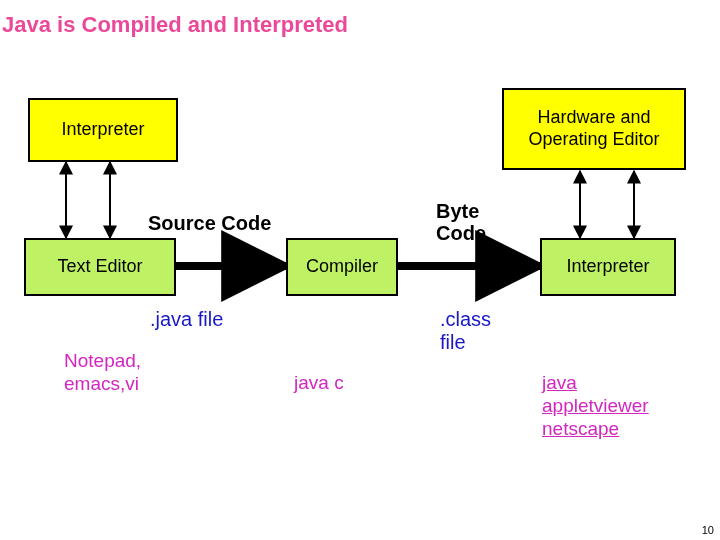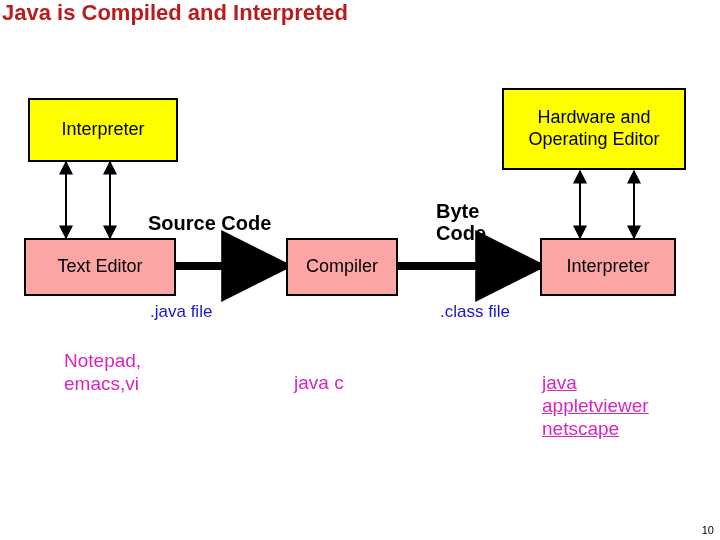--- a/index.html
+++ b/index.html
@@ -8,50 +8,51 @@
     padding: 0;
     width: 720px;
     height: 540px;
     background: #fff;
     font-family: Arial, Helvetica, sans-serif;
     position: relative;
     overflow: hidden;
   }
   .title {
     position: absolute;
-    top: 0;
+    top: 12px;
     left: 2px;
     font-size: 22px;
     font-weight: bold;
-    color: #b91c1c;
+    color: #ec4899;
   }
   .box {
     position: absolute;
     border: 2px solid #000;
     display: flex;
     align-items: center;
     justify-content: center;
     text-align: center;
     padding: 4px;
   }
   .yellow { background: #ffff00; }
-  .white { background: #fca5a5; }
+  .white { background: #bef264; }
   .box-label { font-size: 18px; color: #000; line-height: 1.2; }
   .flow-label {
     position: absolute;
     font-weight: bold;
     font-size: 20px;
     color: #000;
     line-height: 1.1;
   }
   .file-label {
     position: absolute;
-    font-size: 17px;
+    font-size: 20px;
     color: #1818c8;
     line-height: 1.15;
+    margin-top: 6px;
   }
   .tool-label {
     position: absolute;
     font-size: 19px;
     color: #d426c0;
     line-height: 1.2;
   }
   .page-num {
     position: absolute;
     right: 6px;

